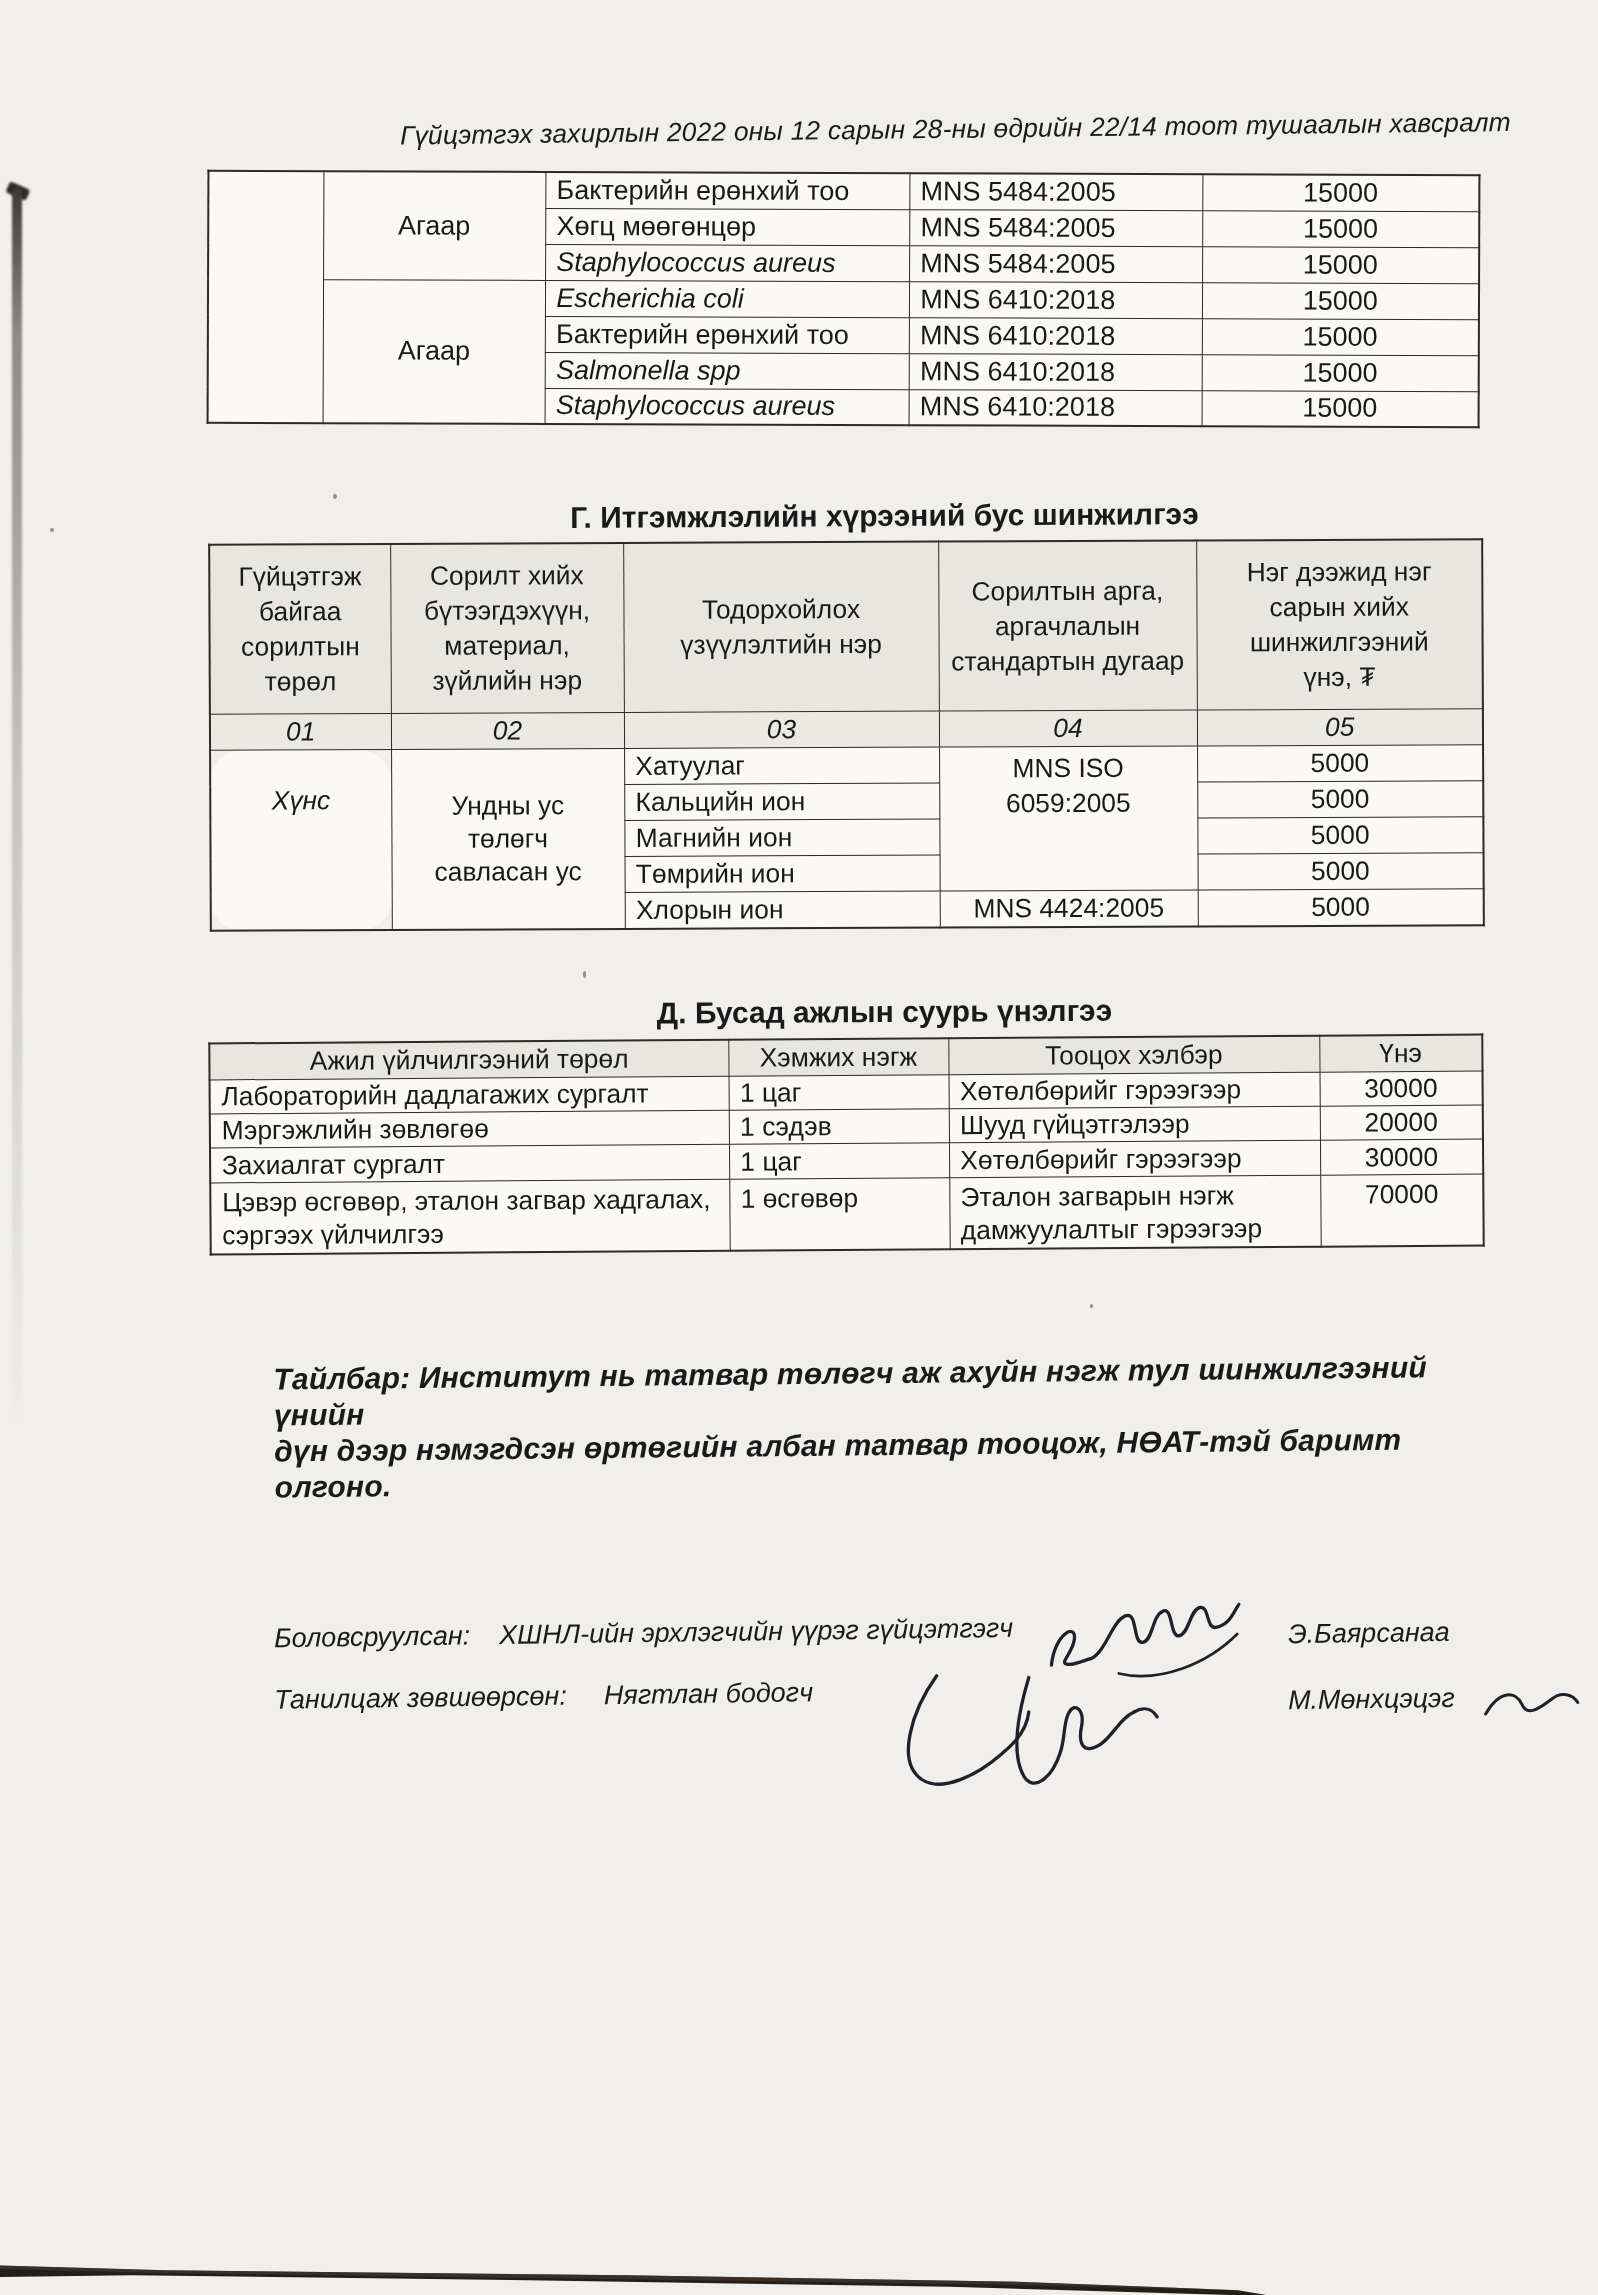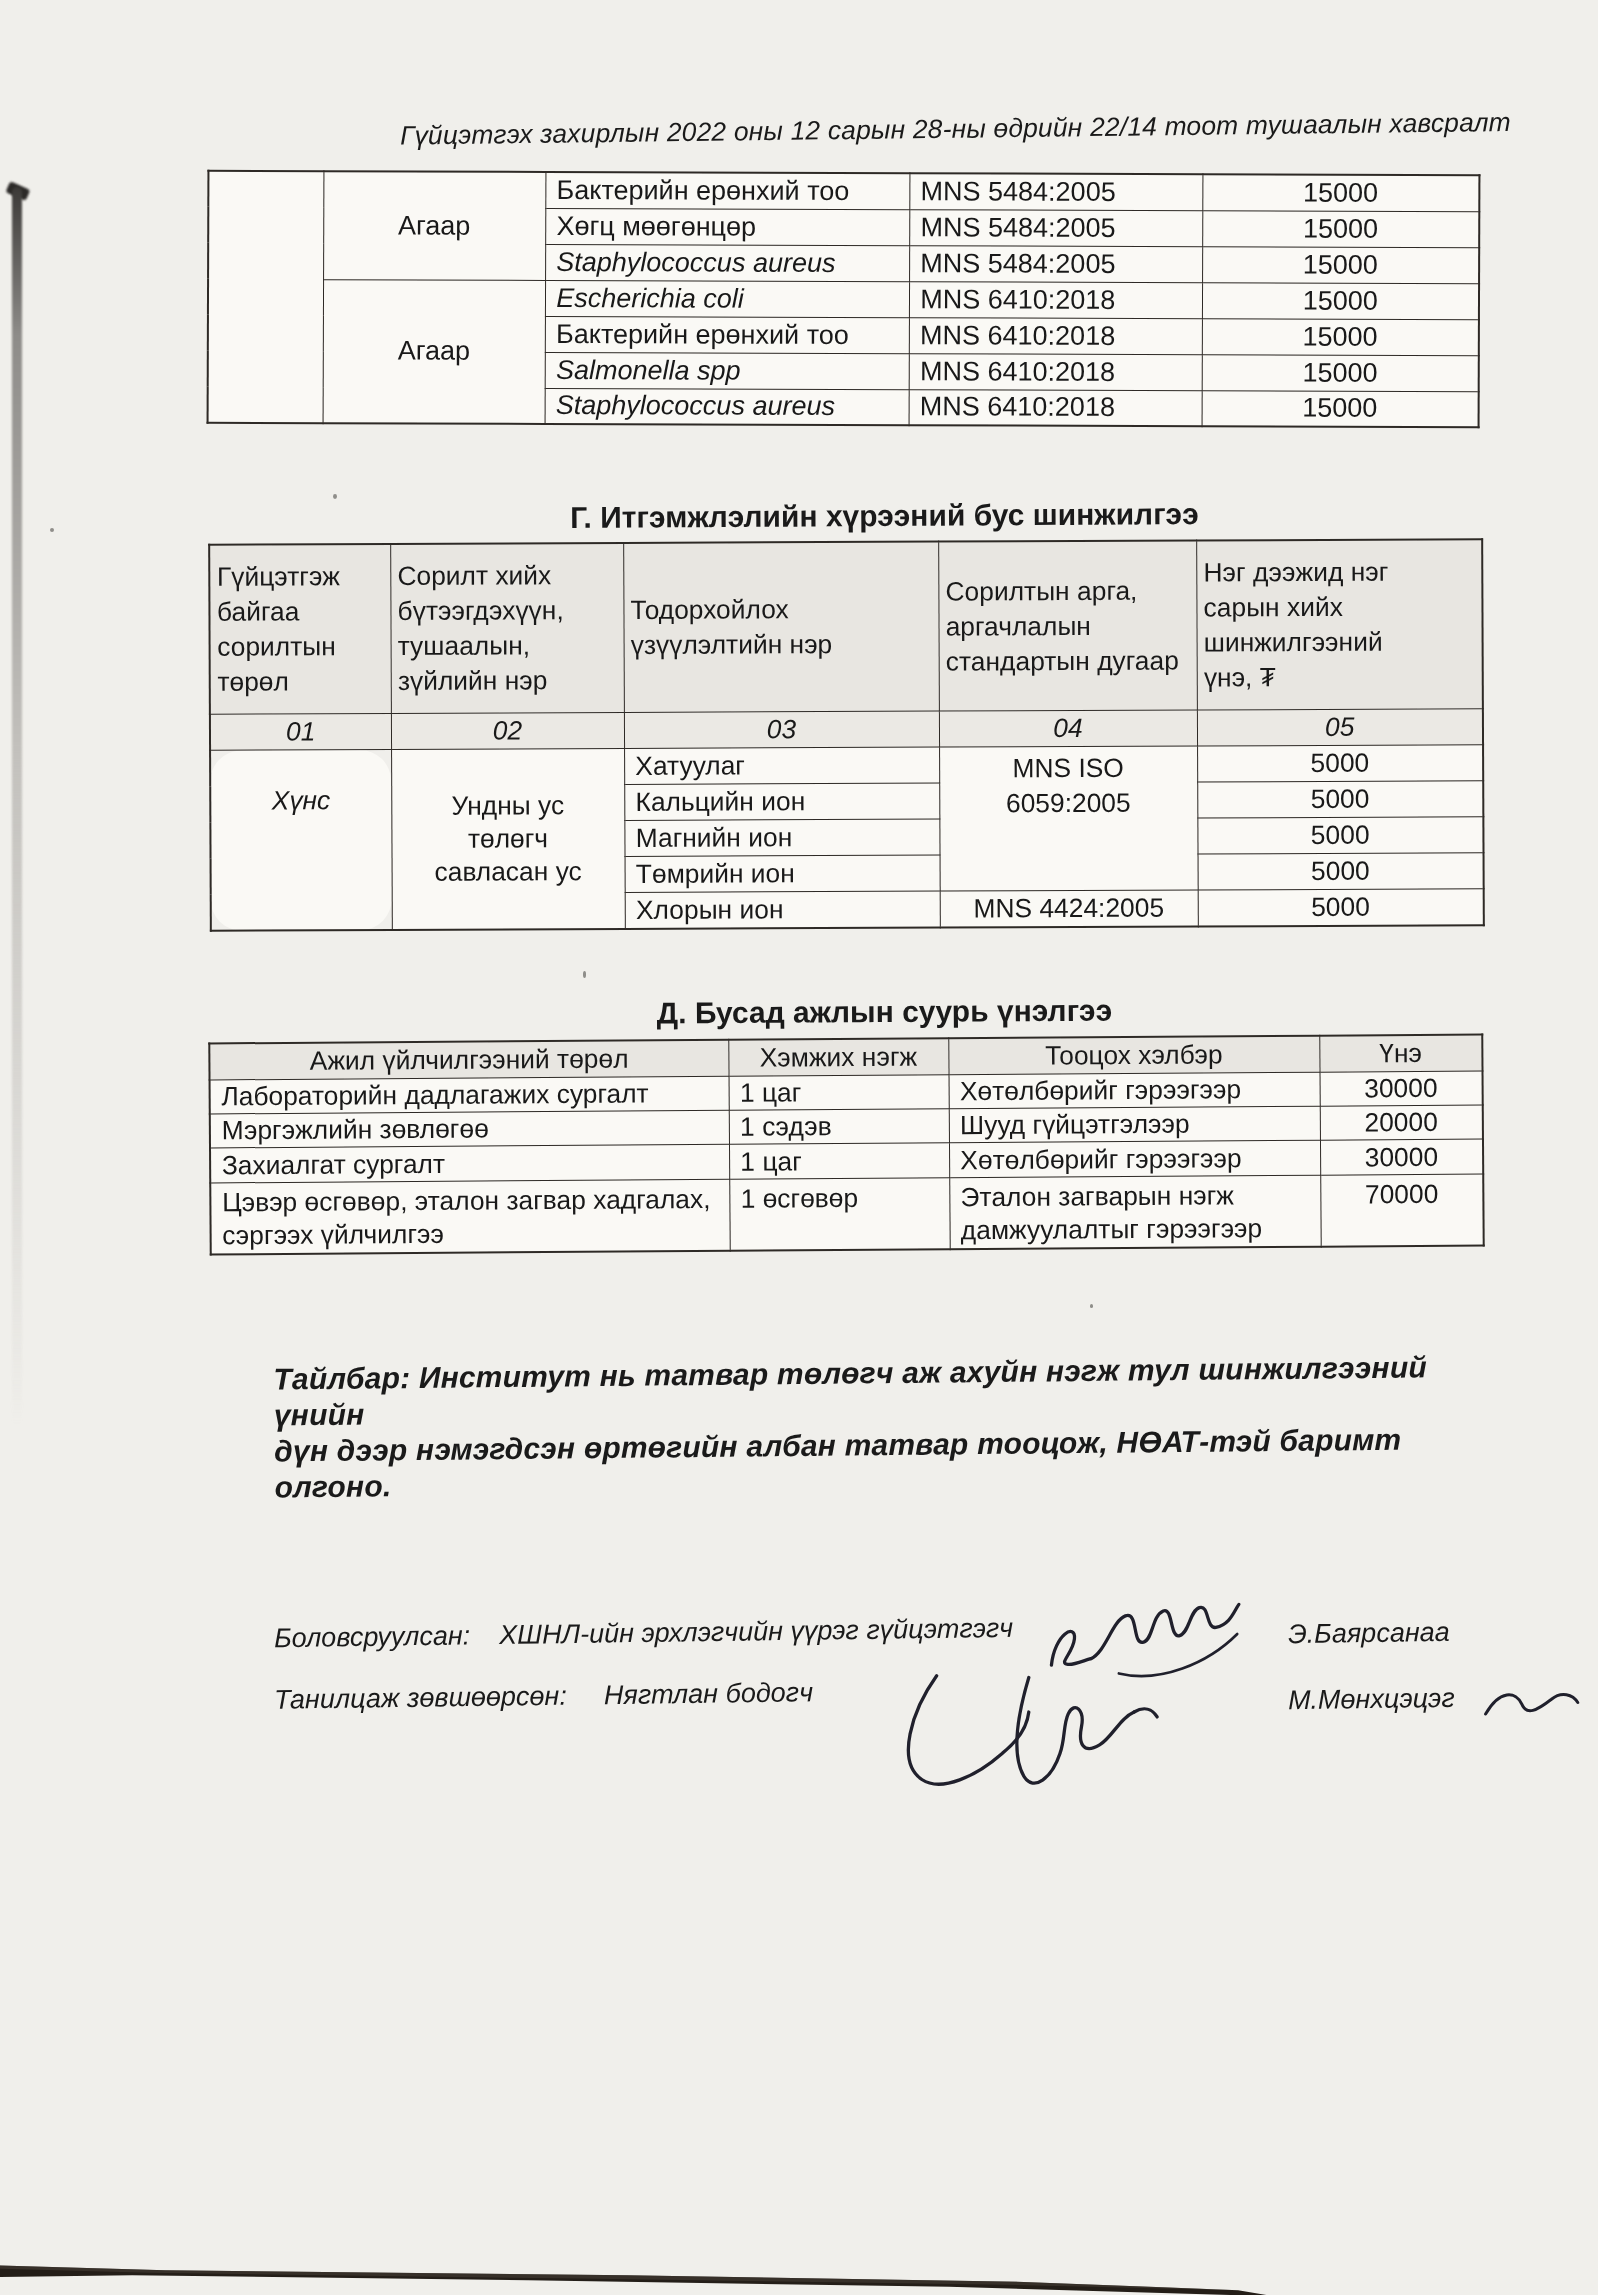--- a/index.html
+++ b/index.html
@@ -64,21 +64,21 @@
   }
   table{border:2.5px solid #2e2a26;}
   .cell-left{text-align:left;padding-left:10.7px;}
   .cell-center{text-align:center;}
   .italic{font-style:italic;}
   
   #t1{left:207px;top:172px;transform:rotate(0.2deg);}
   #t1 tr{height:36px;}
   
   #tg{left:209px;top:541px;transform:rotate(-0.25deg);font-size:26.4px;}
-  #tg .hdr td{background:#e8e6e1;text-align:left;vertical-align:middle;line-height:35px;height:168px;padding:0 6.6px;}
+  #tg .hdr td{background:#e8e6e1;text-align:center;vertical-align:middle;line-height:35px;height:168px;padding:0 6.6px;}
   #tg .nums td{background:#ebe9e4;text-align:center;font-style:italic;height:33px;font-size:26.4px;}
   #tg .body-row{height:36px;}
   .narrow-wrap{display:inline-block;max-width:198px;}
   #tg .merged-std{vertical-align:top;text-align:center;line-height:35px;padding-top:4.1px;}
   #tg .sample-cell{vertical-align:top;text-align:center;padding-top:35px;border-radius:31px;}
   #tg .material-cell{text-align:center;vertical-align:middle;}
   .material-inner{display:inline-block;max-width:149px;line-height:33px;}
   
   #td-table{left:209px;top:1038px;transform:rotate(-0.4deg);font-size:26.4px;}
   #td-table .hdr td{background:#e8e6e1;text-align:center;height:33px;vertical-align:middle;}
@@ -157,21 +157,21 @@
     <colgroup>
       <col style="width:181px">
         <col style="width:233px">
         <col style="width:315px">
       <col style="width:258px">
         <col style="width:286px">
     </colgroup>
     <tbody>
         <tr class="hdr">
       <td>Гүйцэтгэж байгаа сорилтын төрөл</td>
-      <td>Сорилт хийх бүтээгдэхүүн, тушаалын, зүйлийн нэр</td>
+      <td>Сорилт хийх бүтээгдэхүүн, материал, зүйлийн нэр</td>
       <td>Тодорхойлох үзүүлэлтийн нэр</td>
       <td>Сорилтын арга, аргачлалын стандартын дугаар</td>
       <td><span class="narrow-wrap">Нэг дээжид нэг сарын хийх шинжилгээний үнэ, ₮</span></td>
     </tr>
     <tr class="nums">
       <td>01</td>
       <td>02</td>
       <td>03</td>
       <td>04</td>
       <td>05</td>

